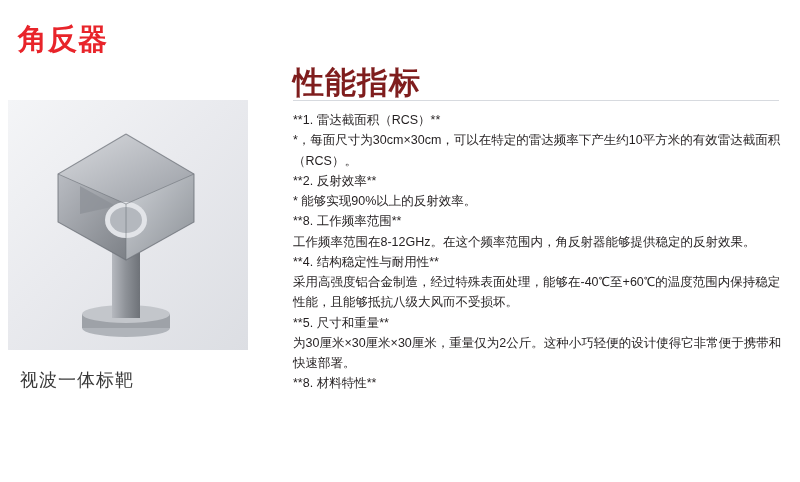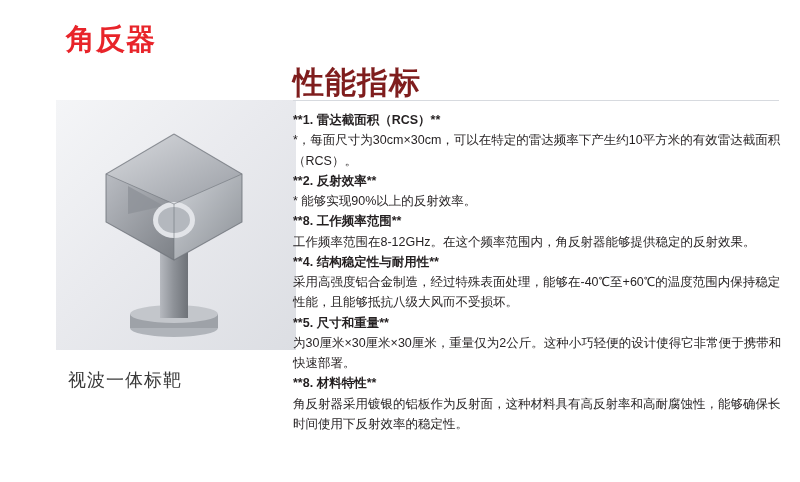--- a/index.html
+++ b/index.html
@@ -20,21 +20,20 @@
     height: 482px;
   }
 
   
   .left-col {
     position: absolute;
     left: 0;
     top: 0;
     width: 275px;
     height: 482px;
-    margin-left: 48px;
   }
   .product-title {
     position: absolute;
     left: 18px;
     top: 22px;
     font-size: 29px;
     font-weight: bold;
     color: #e8242a;
     letter-spacing: 1px;
     line-height: 1.2;
@@ -96,21 +95,21 @@
     width: 492px;
     font-size: 12.5px;
     line-height: 1.62;
     color: #231f20;
   }
   .spec-line {
     margin: 0;
     padding: 0;
   }
   .spec-line.bold {
-    font-weight: bold;
+    font-weight: normal;
   }
 </style>
 </head>
 <body>
 
 <div class="page">
 
   <div class="left-col">
 
     <div class="product-title">角反器</div>
@@ -178,17 +177,16 @@
       <p class="spec-line">*，每面尺寸为30cm×30cm，可以在特定的雷达频率下产生约10平方米的有效雷达截面积（RCS）。</p>
       <p class="spec-line bold">**2. 反射效率**</p>
       <p class="spec-line">* 能够实现90%以上的反射效率。</p>
       <p class="spec-line bold">**8. 工作频率范围**</p>
       <p class="spec-line">工作频率范围在8-12GHz。在这个频率范围内，角反射器能够提供稳定的反射效果。</p>
       <p class="spec-line bold">**4. 结构稳定性与耐用性**</p>
       <p class="spec-line">采用高强度铝合金制造，经过特殊表面处理，能够在-40℃至+60℃的温度范围内保持稳定性能，且能够抵抗八级大风而不受损坏。</p>
       <p class="spec-line bold">**5. 尺寸和重量**</p>
       <p class="spec-line">为30厘米×30厘米×30厘米，重量仅为2公斤。这种小巧轻便的设计使得它非常便于携带和快速部署。</p>
       <p class="spec-line bold">**8. 材料特性**</p>
-      <p class="spec-line">角反射器采用镀银的铝板作为反射面，这种材料具有高反射率和高耐腐蚀性，能够确保长时间使用下反射效率的稳定性。</p>
     </div>
   </div>
 
 </div>
 
 </body></html>

